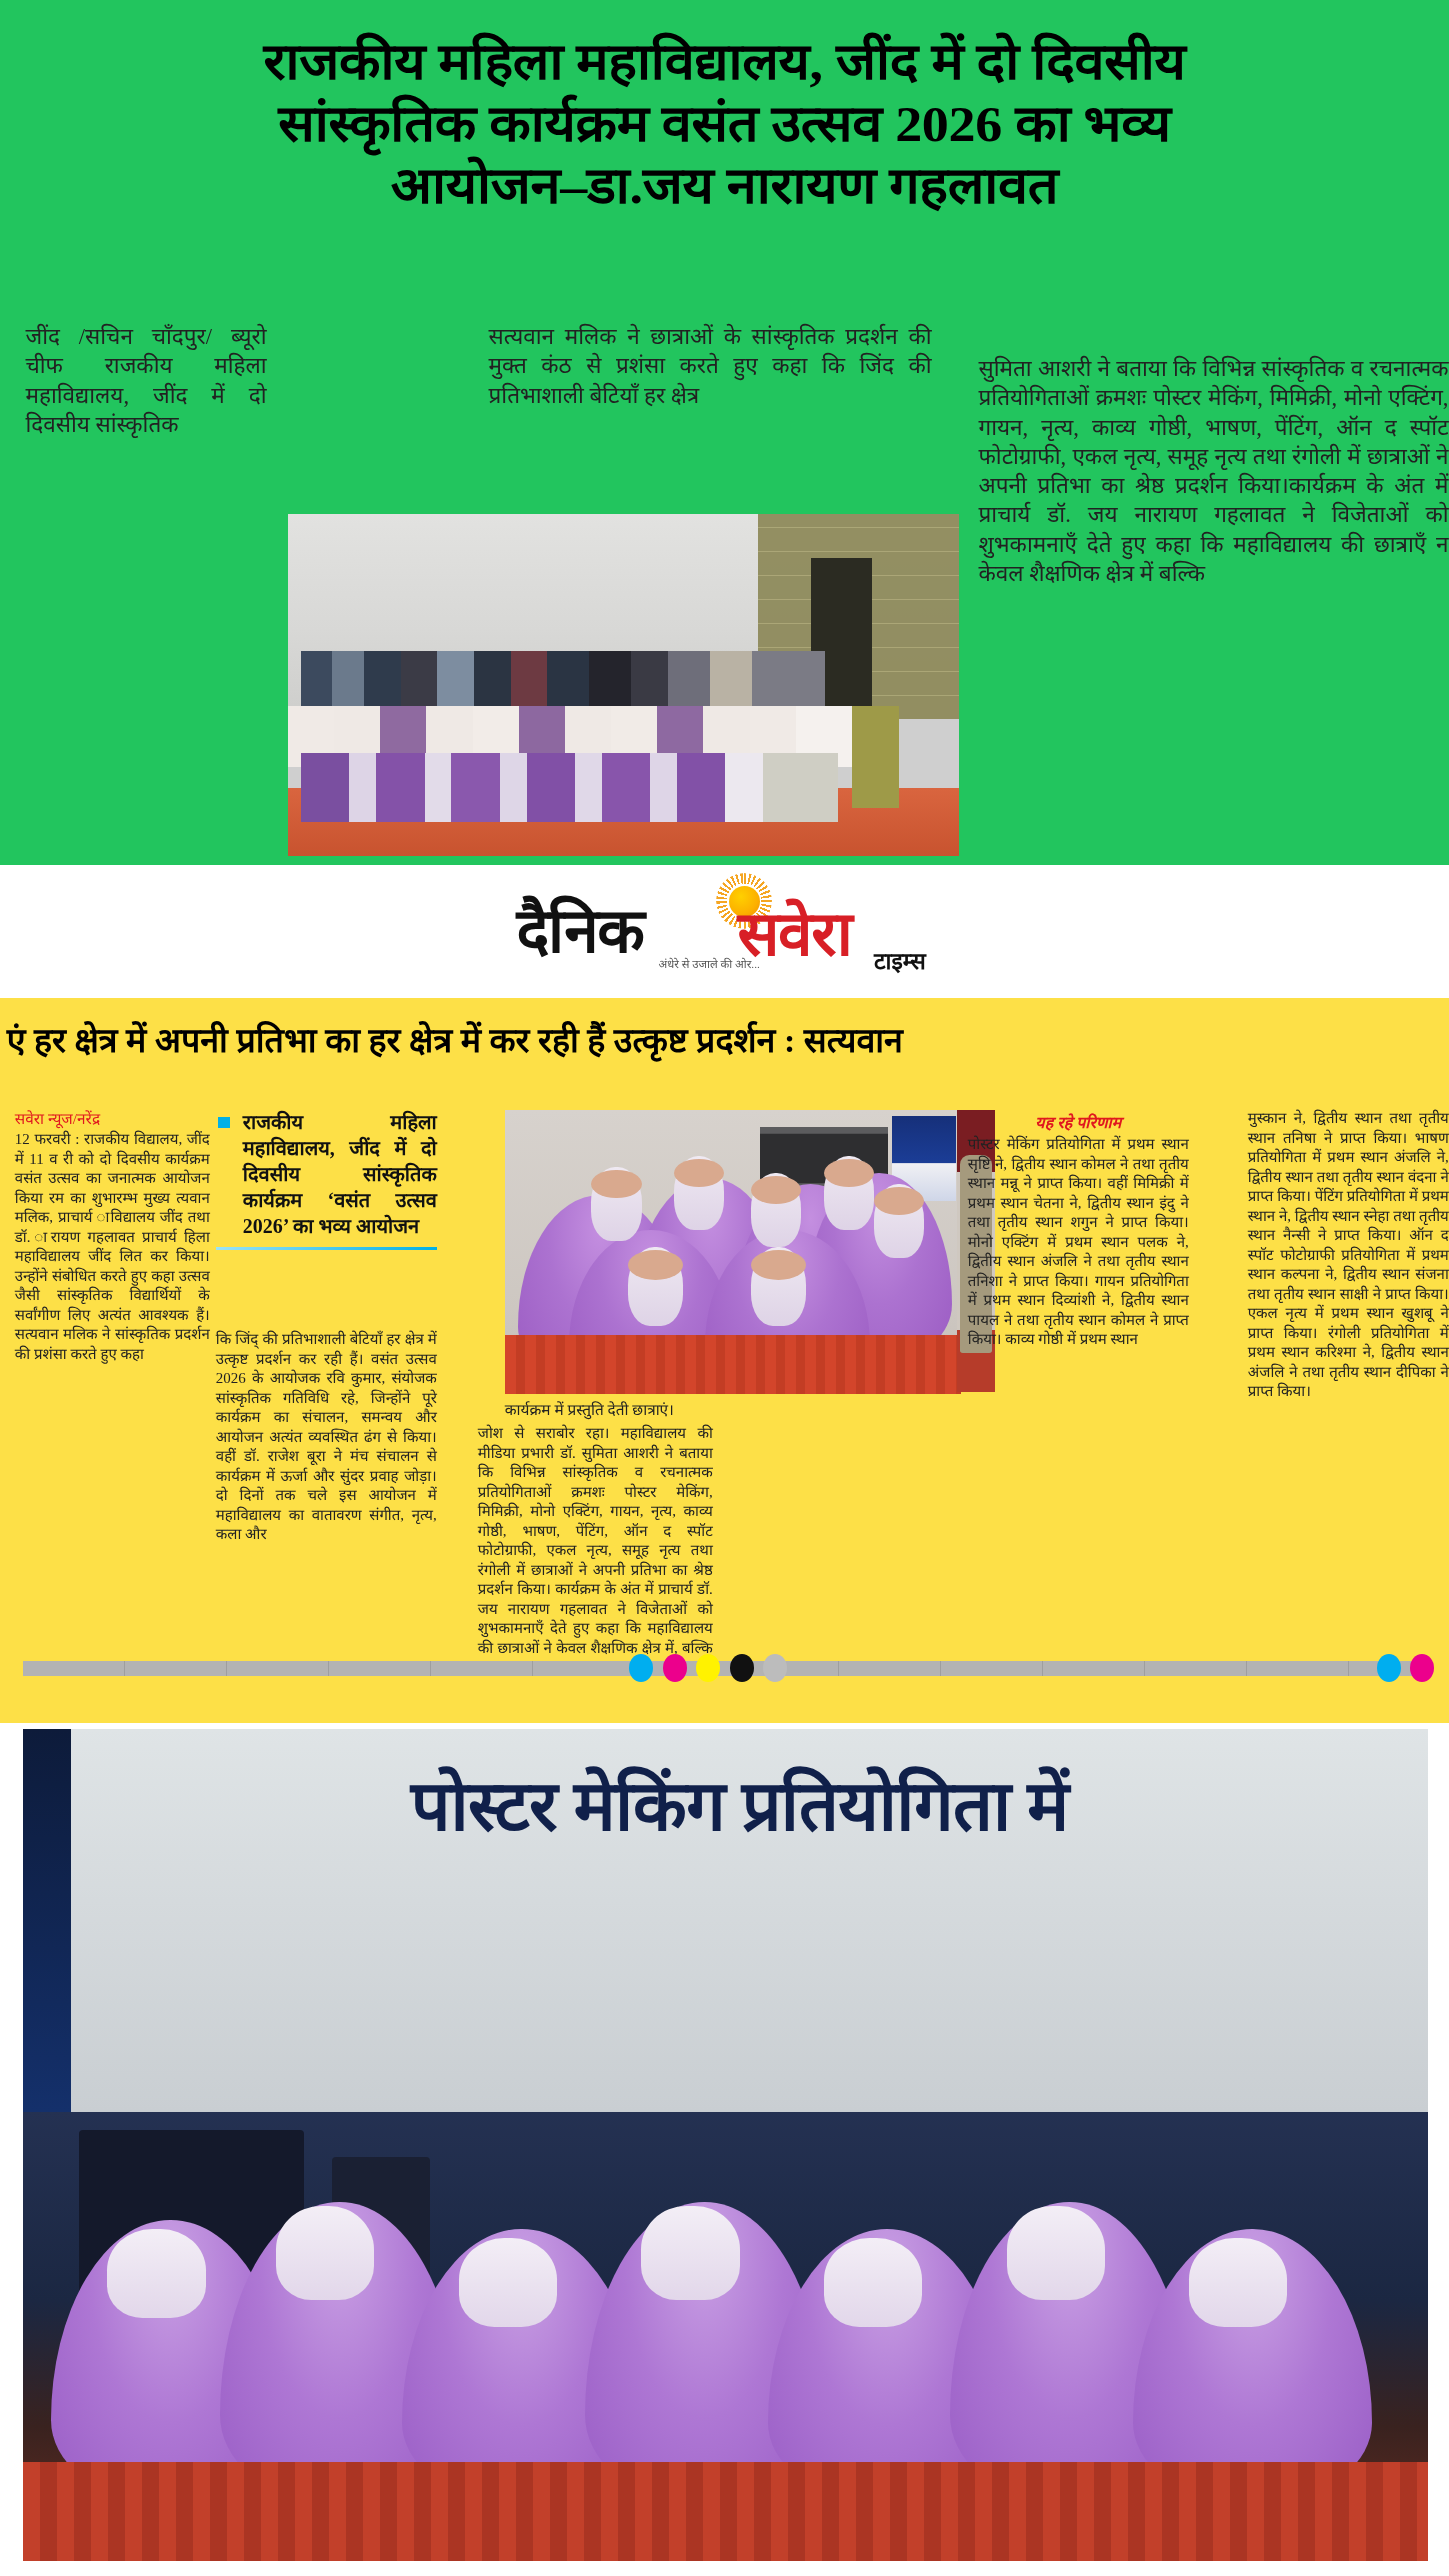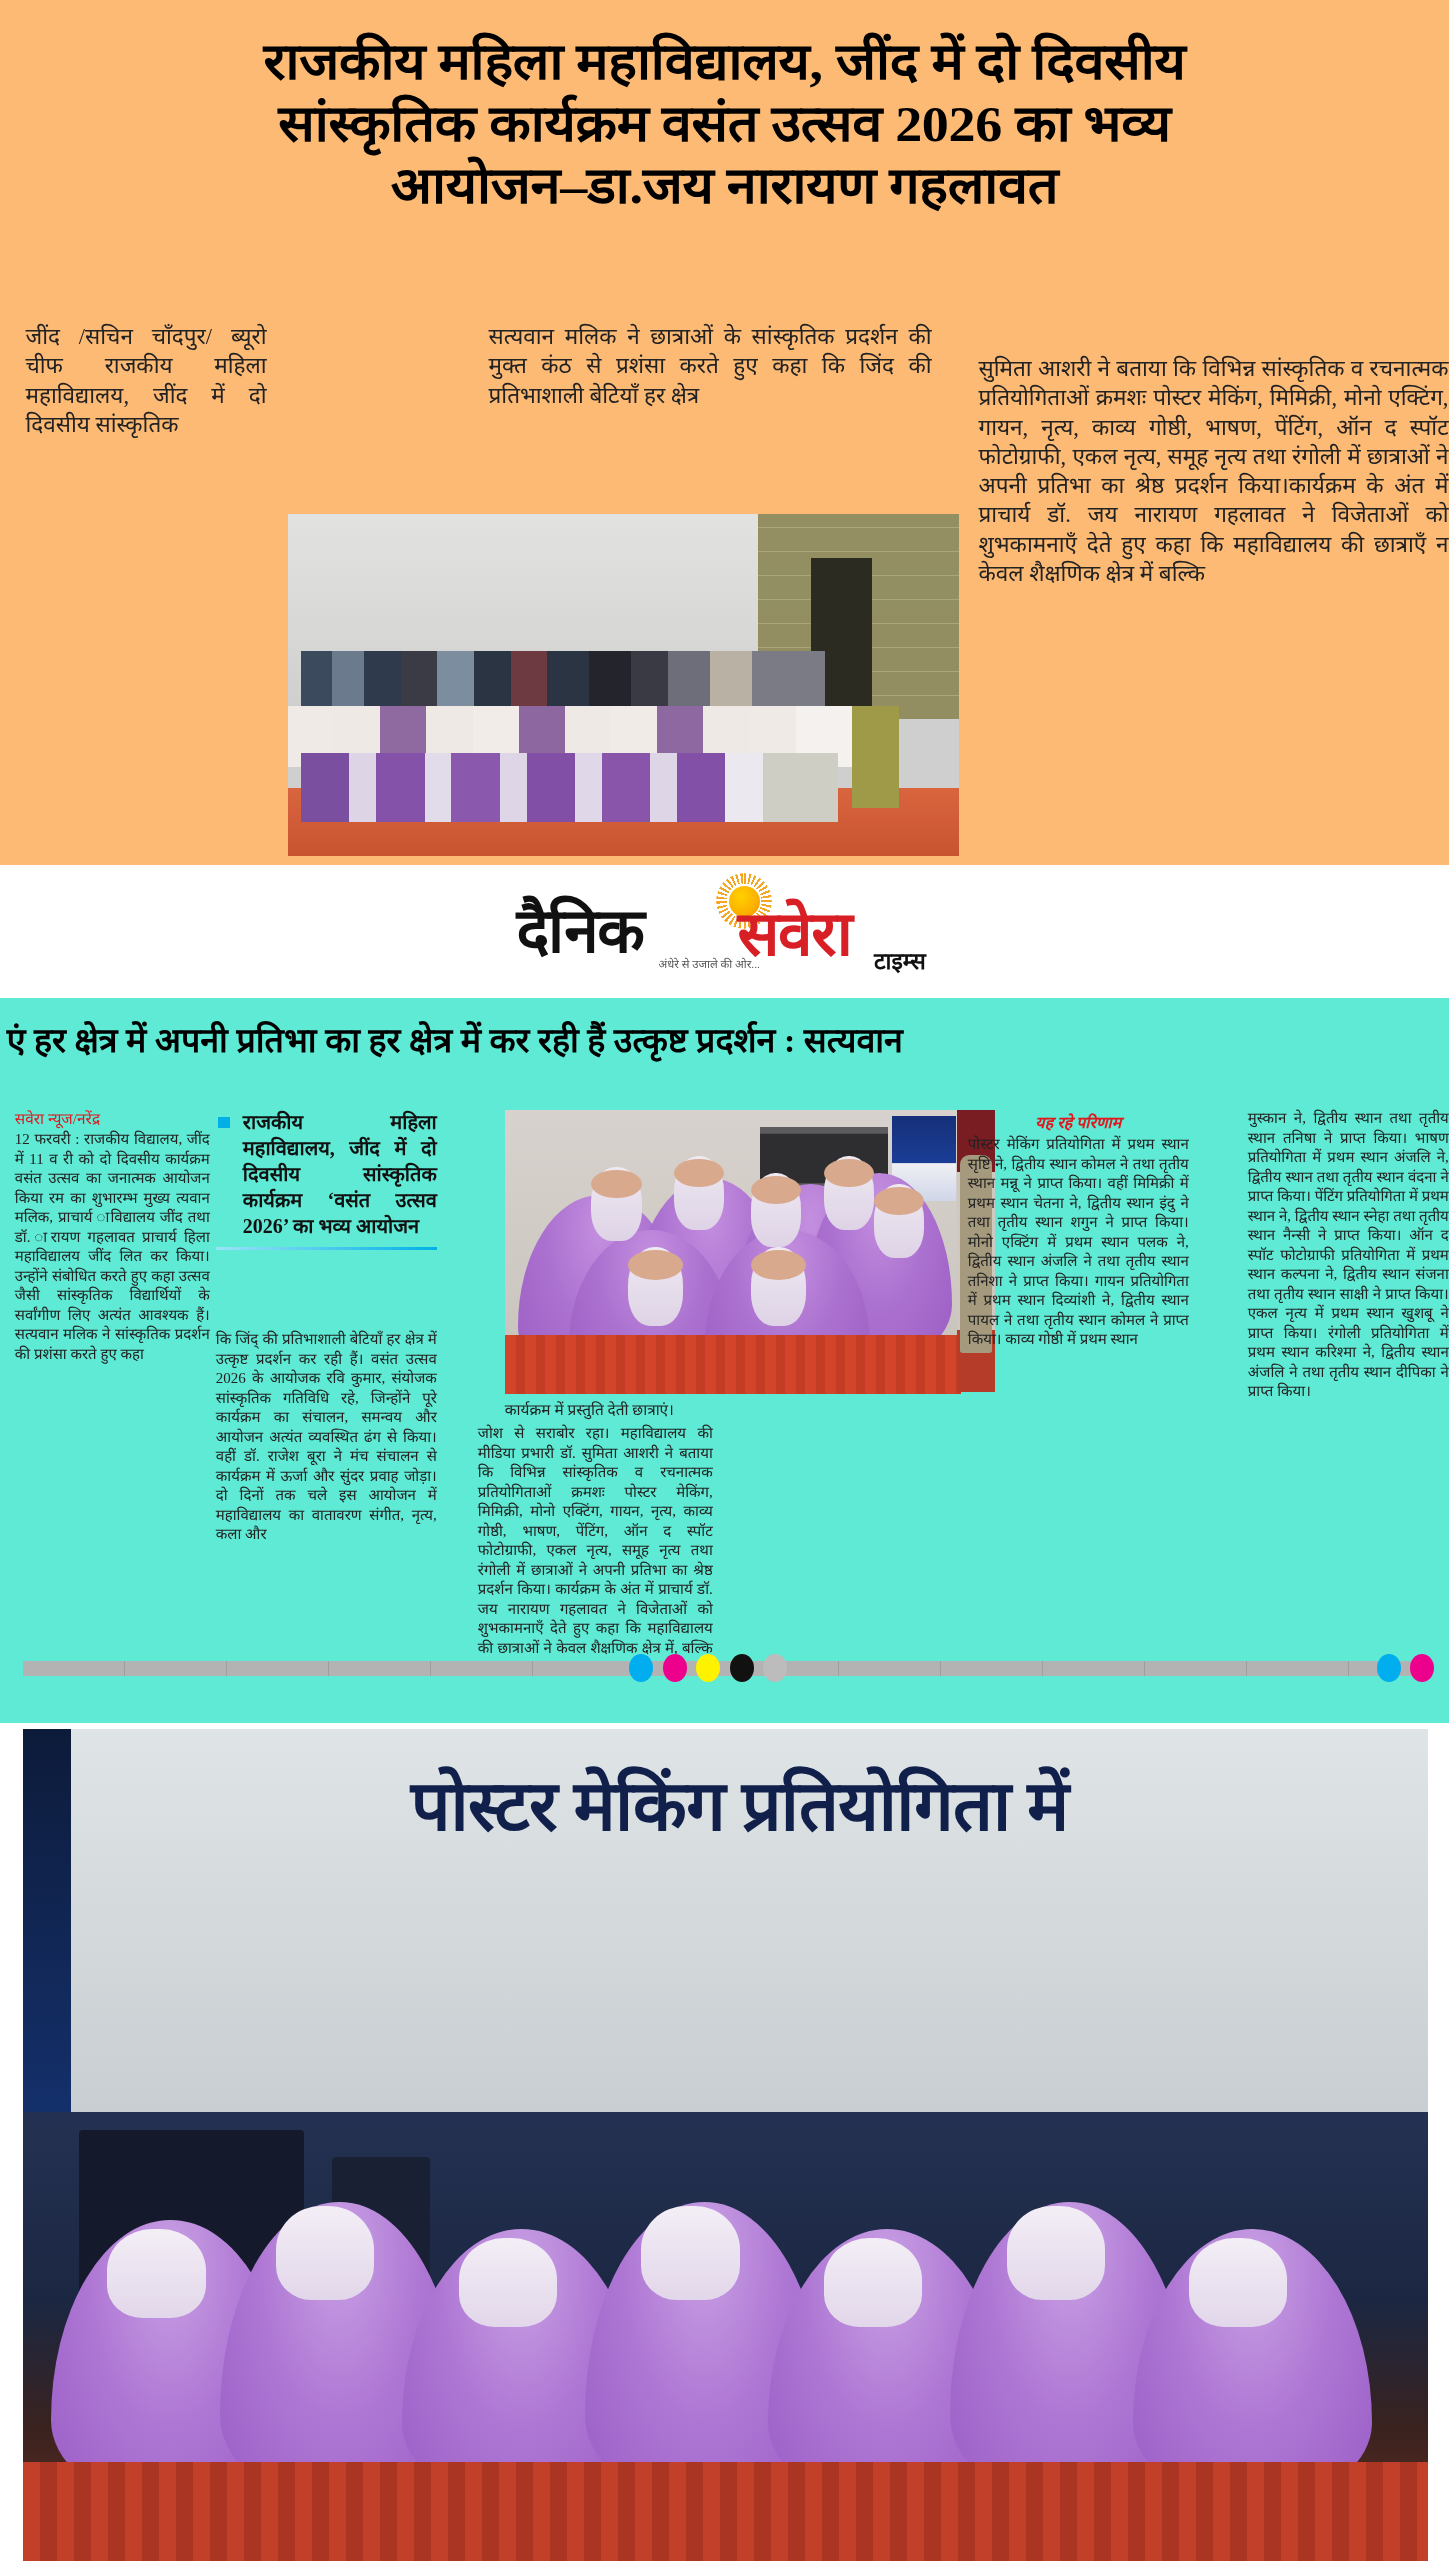--- a/index.html
+++ b/index.html
@@ -1,21 +1,21 @@
 <!DOCTYPE html>
 <html style="font-size:10.7px"><head>
 <meta charset="utf-8">
 <style>
   html,body{margin:0;padding:0;background:#ffffff;}
   body{width:1449px;height:2576px;font-family:"Liberation Serif",serif;color:#1a1a1a;overflow:hidden;}
 
   .page{position:relative;width:1449px;height:2576px;background:#fff;}
 
   
-  .clip1{position:absolute;left:0;top:0;width:1449px;height:865px;background:#fdba74;}
+  .clip1{position:absolute;left:0;top:0;width:1449px;height:865px;background:#22c55e;}
 
   .headline{
     text-align:center;
     font-family:"Liberation Serif",serif;
     font-weight:700;
     font-size:51px;
     line-height:1.22;
     letter-spacing:-0.3px;
     color:#000;
     padding:31px 81px 6.7px 81px;
@@ -70,21 +70,21 @@
   .mast-tag{position:absolute;left:142px;top:87px;font-size:11.4px;color:#555;white-space:nowrap;}
   .sun{position:absolute;left:199px;top:4px;width:56px;height:56px;}
   .sun .disc{position:absolute;left:13.4px;top:13.4px;width:31px;height:31px;border-radius:50%;
     background:radial-gradient(circle at 38% 34%,#ffd000 0%,#fcb000 60%,#f09000 100%);}
   .sun .rays{position:absolute;left:0;top:0;width:56px;height:56px;border-radius:50%;
     background:repeating-conic-gradient(from 0deg,#f5a623 0deg 5deg,rgba(255,255,255,0) 5deg 11deg);
     -webkit-mask:radial-gradient(circle,transparent 0 17.4px,#000 17.4px 28px);
     mask:radial-gradient(circle,transparent 0 17.4px,#000 17.4px 28px);}
 
   
-  .clip2{position:absolute;left:0;top:998px;width:1449px;height:725px;background:#5eead4;}
+  .clip2{position:absolute;left:0;top:998px;width:1449px;height:725px;background:#fde047;}
   .headline2{
     font-family:"Liberation Serif",serif;font-weight:700;color:#000;
     font-size:34px;line-height:1.0;white-space:nowrap;
     padding:25.5px 0 0 6.7px;transform:scaleX(1.0);transform-origin:left center;
   }
   .rule2{position:absolute;left:0;top:84px;width:1449px;height:2px;background:#111;opacity:.0;}
 
   .cols2{position:absolute;left:14.8px;top:111px;width:1422px;height:530px;}
   .tcol{position:absolute;top:0;font-size:15px;line-height:1.30;text-align:justify;color:#222;}
   .t1{left:0;width:195px;}

